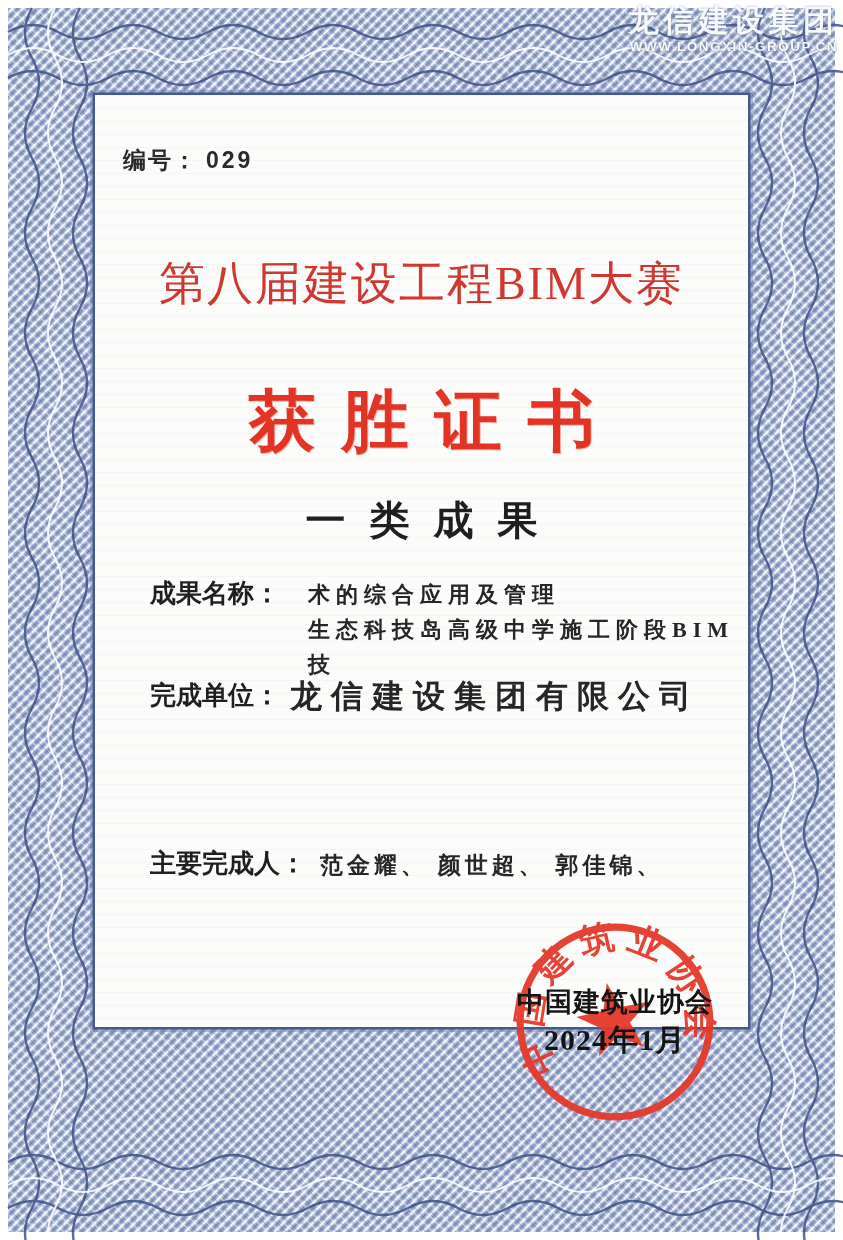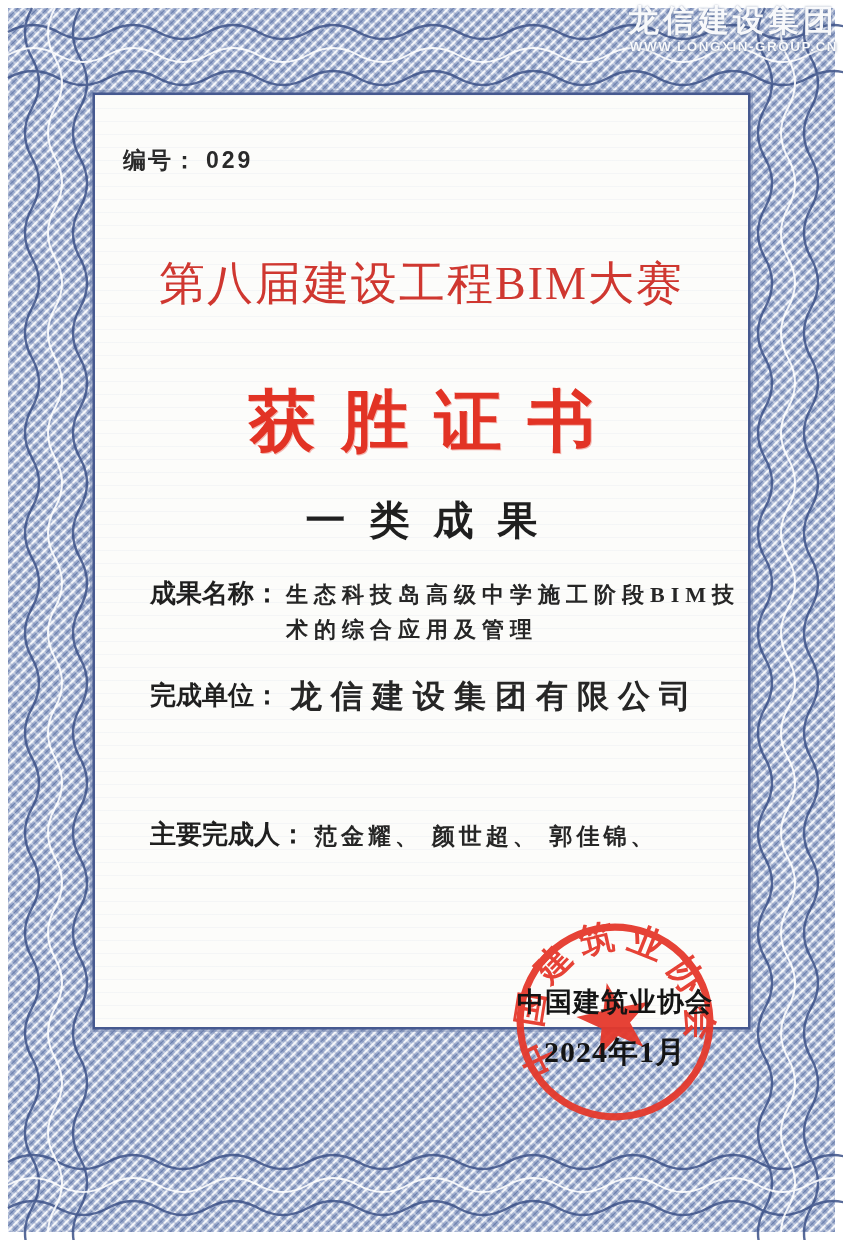--- a/index.html
+++ b/index.html
@@ -29,33 +29,33 @@
     text-shadow:1px 1px 0 rgba(226,51,37,0.35);
     margin-top:13px;
   }
   .award-class{
     position:absolute;left:0;top:398px;width:100%;text-align:center;
     font-size:40px;font-weight:700;color:#1f1f1f;letter-spacing:24px;text-indent:24px;white-space:nowrap;
   }
   .field{position:absolute;left:55px;display:flex;align-items:flex-start;color:#1f1f1f;}
   .field-label{font-size:26px;font-weight:700;white-space:nowrap;flex:0 0 auto;line-height:34px;}
   .field-value{font-weight:700;color:#262626;}
-  .field-achievement{top:482px;}
+  .field-achievement{top:482px;gap:22px;}
   .field-achievement .field-value{font-size:22px;letter-spacing:6px;line-height:35px;margin-left:6px;max-width:470px;}
   .field-organization{top:584px;}
   .field-organization .field-value{font-size:32px;letter-spacing:9px;line-height:34px;margin-left:10px;}
-  .field-contributors{top:723px;}
+  .field-contributors{top:752px;gap:6px;}
   .field-contributors .field-value{font-size:23px;letter-spacing:4px;line-height:37px;margin-left:8px;}
   .field-contributors .line2{margin-left:30px;}
   .seal{position:absolute;left:418px;top:825px;width:204px;height:204px;z-index:3;}
   .seal-svg{position:absolute;left:0;top:0;transform:rotate(-12deg);opacity:0.95;}
   .seal-print{position:absolute;left:0;top:0;width:100%;text-align:center;color:#141414;}
   .seal-issuer{position:absolute;left:-8px;top:64px;width:220px;text-align:center;
     font-size:27px;font-weight:600;letter-spacing:1px;white-space:nowrap;}
-  .seal-date{position:absolute;left:0;top:112px;width:204px;text-align:center;
+  .seal-date{position:absolute;left:0;top:100px;width:204px;text-align:center;
     font-size:30px;font-weight:600;letter-spacing:1px;white-space:nowrap;}
   .watermark{
     position:absolute;right:5px;top:4px;z-index:4;text-align:right;
     color:rgba(255,255,255,0.95);
     text-shadow:0 1px 3px rgba(90,110,150,0.65), 0 0 1px rgba(90,110,150,0.5);
     font-family:"Liberation Sans","DejaVu Sans",sans-serif;line-height:1.12;
   }
   .watermark .wm-company{font-size:31px;font-weight:700;letter-spacing:4px;}
   .watermark .wm-site{font-size:13.5px;font-weight:700;letter-spacing:1.5px;}
 </style>
@@ -107,22 +107,22 @@
 
     <div class="competition-title">第八届建设工程BIM大赛</div>
 
     <div class="certificate-title">获胜证书</div>
 
     <div class="award-class">一类成果</div>
 
     <div class="field field-achievement">
       <div class="field-label">成果名称：</div>
       <div class="field-value">
+        <div>术的综合应用及管理</div>
         <div>生态科技岛高级中学施工阶段BIM技</div>
-        <div>术的综合应用及管理</div>
       </div>
     </div>
 
     <div class="field field-organization">
       <div class="field-label">完成单位：</div>
       <div class="field-value">龙信建设集团有限公司</div>
     </div>
 
     <div class="field field-contributors">
       <div class="field-label">主要完成人：</div>

